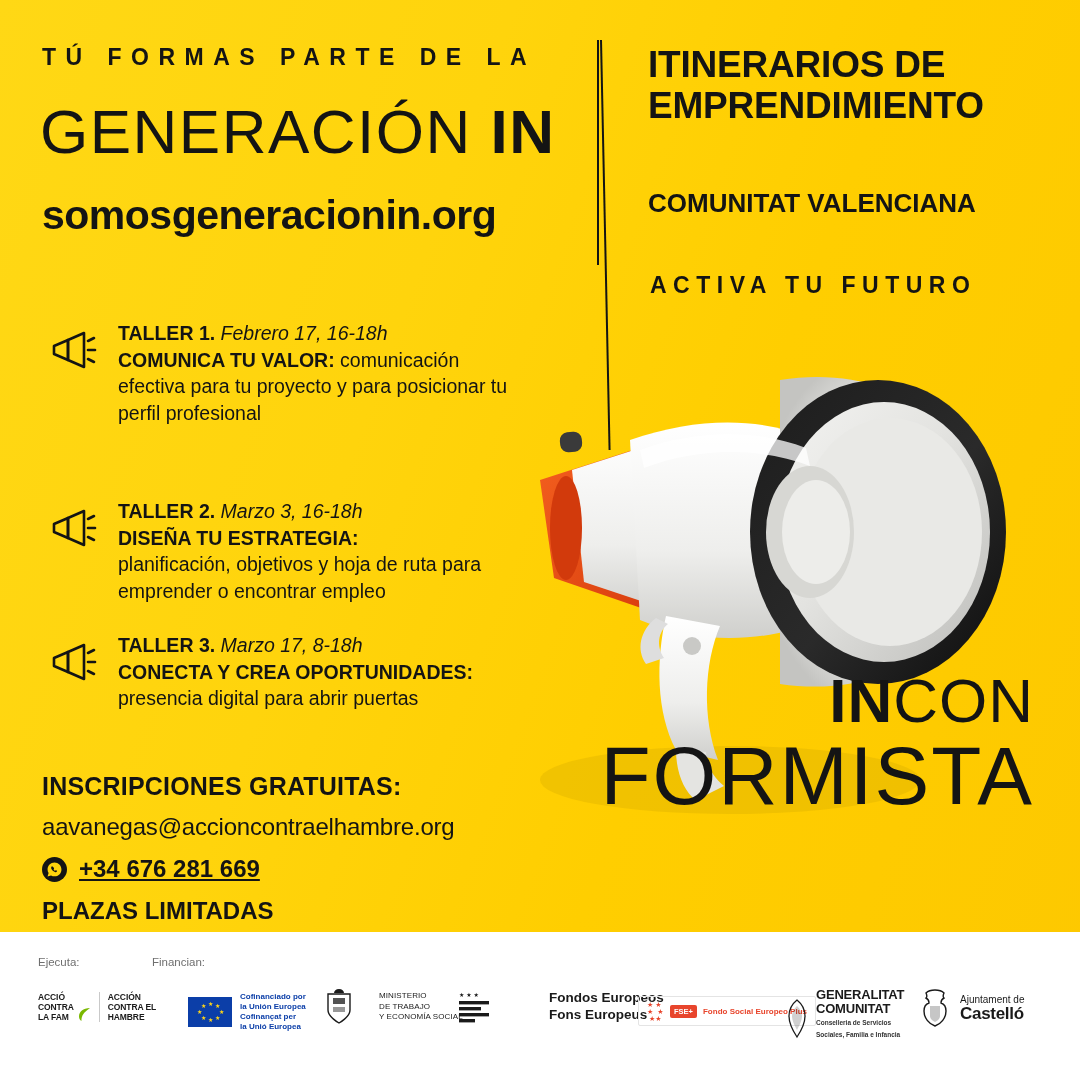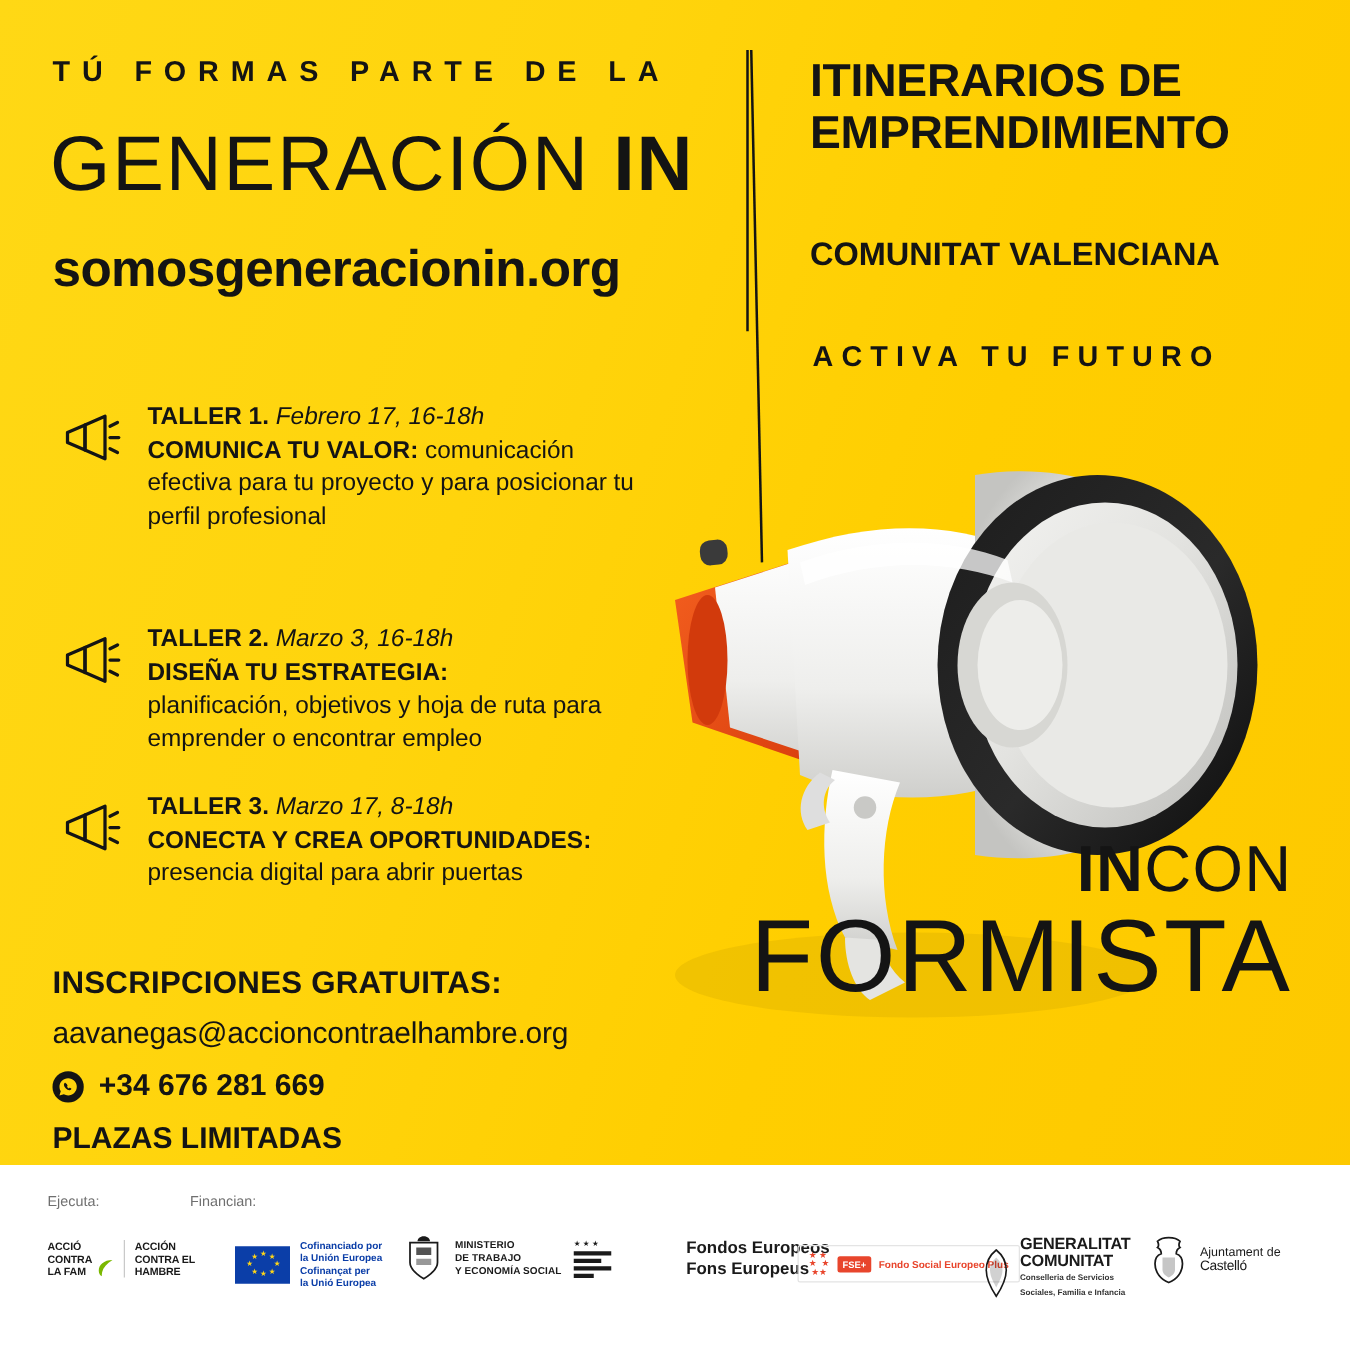--- a/index.html
+++ b/index.html
@@ -169,20 +169,21 @@
   .insc-mail {
     font-size: 24px;
     font-weight: 500;
     margin-top: 12px;
     letter-spacing: -0.2px;
   }
   .insc-phone-row {
     display: flex;
     align-items: center;
     margin-top: 14px;
+    text-decoration: underline;
   }
   .wa-icon {
     width: 25px;
     height: 25px;
     border-radius: 50%;
     background: #141414;
     position: relative;
     flex: 0 0 auto;
   }
   .wa-icon svg {
@@ -204,21 +205,21 @@
   
   .incon {
     position: absolute;
     right: 46px;
     top: 672px;
     text-align: right;
     color: #141414;
     line-height: 0.95;
   }
   .incon .l1 {
-    font-size: 52px;
+    font-size: 62px;
     letter-spacing: 1px;
     white-space: nowrap;
   }
   .incon .l1 b {
     font-weight: bold;
   }
   .incon .l1 span.thin {
     font-weight: 400;
   }
   .incon .l2 {
@@ -313,23 +314,23 @@
   }
 
   
   .logo-min { left: 322px; top: 8px; display: flex; align-items: center; }
   .min-shield {
     width: 34px;
     height: 38px;
     flex: 0 0 auto;
   }
   .min-txt {
-    margin-left: 8px;
+    margin-left: 23px;
     font-size: 8px;
-    font-weight: bold;
+    font-weight: normal;
     line-height: 1.3;
     letter-spacing: 0.1px;
   }
 
   
   .logo-fe { left: 457px; top: 10px; display: flex; align-items: center; gap: 36px; }
   .fe-mark { width: 46px; height: 34px; flex: 0 0 auto; }
   .fe-txt {
     margin-left: 10px;
     font-size: 13.5px;
@@ -375,21 +376,21 @@
   .gv-mark { width: 22px; height: 40px; flex: 0 0 auto; }
   .gv-txt { margin-left: 8px; }
   .gv-t1 { font-size: 13px; font-weight: bold; line-height: 1.08; letter-spacing: -0.2px; }
   .gv-t2 { font-size: 6.5px; font-weight: bold; line-height: 1.3; margin-top: 3px; color: #333; }
 
   
   .logo-aj { left: 918px; top: 8px; display: flex; align-items: center; }
   .aj-crest { width: 34px; height: 40px; flex: 0 0 auto; }
   .aj-txt { margin-left: 8px; }
   .aj-t1 { font-size: 10px; font-weight: 500; line-height: 1.1; }
-  .aj-t2 { font-size: 11px; font-weight: normal; line-height: 1.05; letter-spacing: -0.3px; }
+  .aj-t2 { font-size: 17px; font-weight: bold; line-height: 1.05; letter-spacing: -0.3px; }
 </style>
 </head>
 <body>
 
 <div id="poster">
 
   <div class="kicker">TÚ FORMAS PARTE DE LA</div>
 
   <div class="gen-line">
     <span class="thin">GENERACIÓN </span><span class="bold">IN</span>

